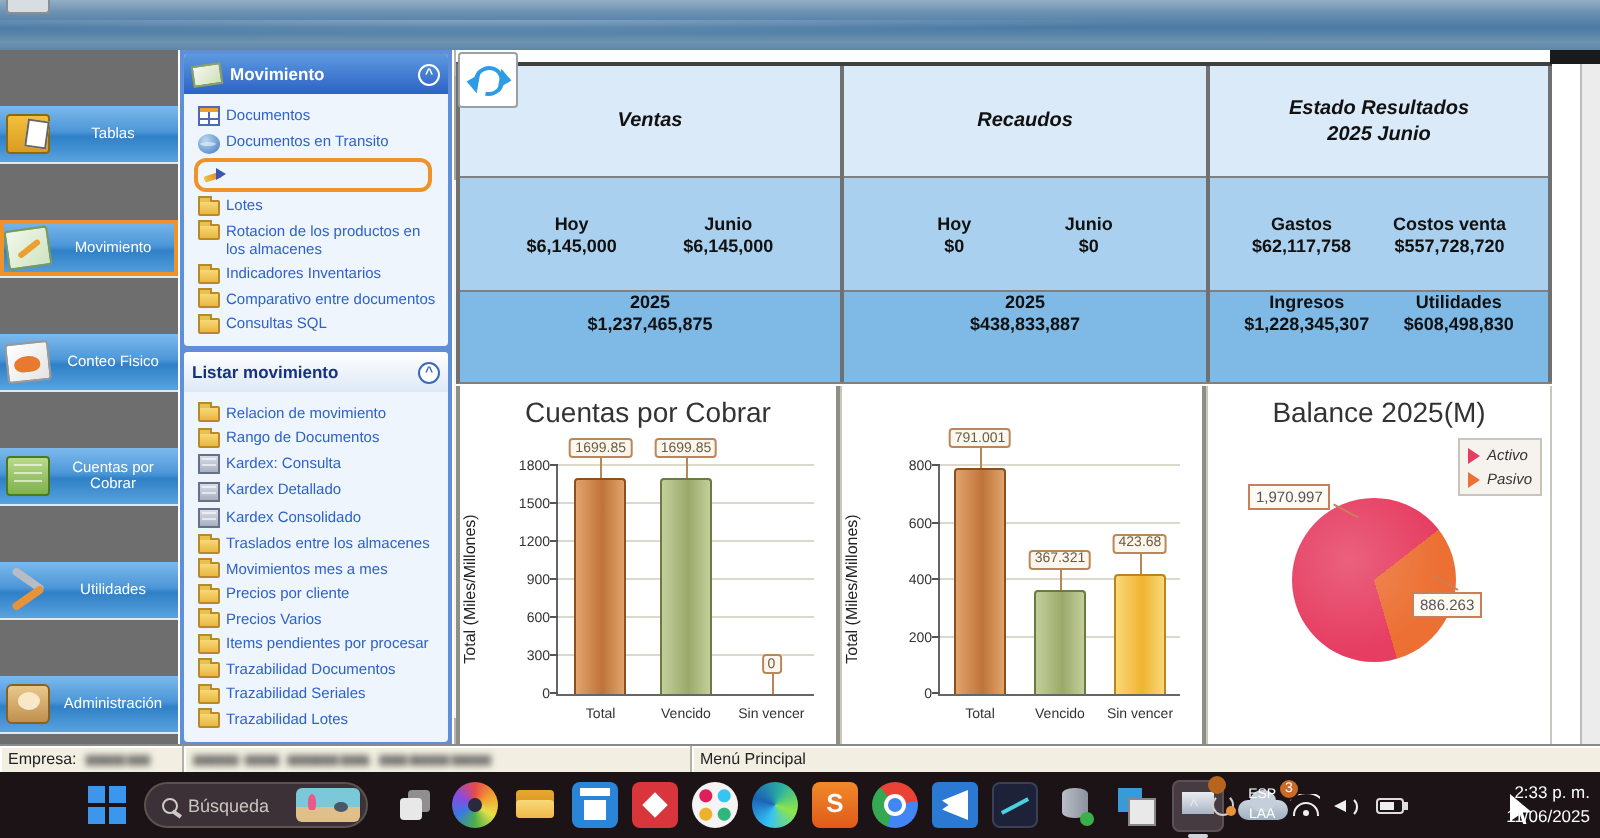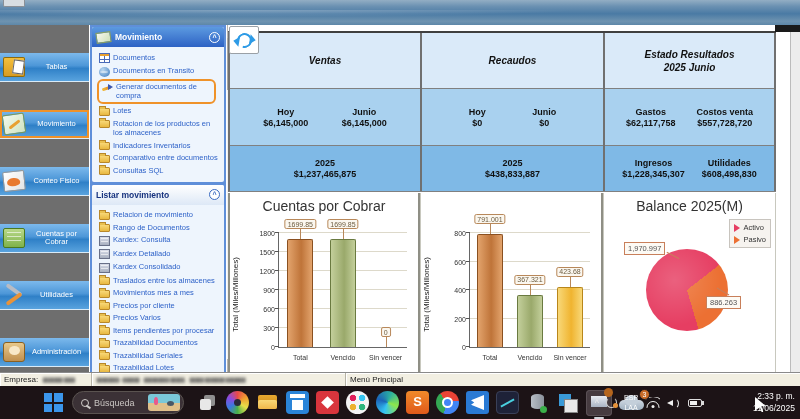--- a/index.html
+++ b/index.html
@@ -79,21 +79,21 @@
   .main{position:absolute;left:228px;top:25px;width:548px;height:347px;background:#fff;}
   .dark-strip{position:absolute;left:775px;top:25px;width:25px;height:7px;background:#1a1a1a;}
   .rightcol{position:absolute;left:790px;top:32px;width:10px;height:340px;background:#ececec;border-left:1px solid #bbb;}
 
   .cards{position:absolute;left:0;top:6px;right:0;display:flex;border-top:2px solid #404040;border-left:2px solid #707070;border-bottom:1px solid #808080;}
   .card{border-right:2px solid #707070;display:flex;flex-direction:column;}
   .card.c0{width:192px;} .card.c1{width:183px;} .card.c2{flex:1;}
   .card-head{height:56px;background:#daeaf9;border-bottom:1px solid #808080;display:flex;flex-direction:column;align-items:center;justify-content:center;}
   .card-title{font-size:10px;font-weight:bold;font-style:italic;color:#111;text-align:center;line-height:1.3;}
   .card-mid{height:57px;background:#a9d1ef;border-bottom:1px solid #808080;display:flex;align-items:center;justify-content:space-evenly;}
-  .card-bot{height:45px;background:#7fb9e6;display:flex;align-items:center;justify-content:space-evenly;}
+  .card-bot{height:45px;background:#7fb9e6;display:flex;justify-content:space-evenly;}
   .kv{text-align:center;}
   .kv .k{font-size:9px;font-weight:bold;color:#111;}
   .kv .v{font-size:9px;font-weight:bold;color:#111;margin-top:1px;}
 
   .refresh-btn{position:absolute;left:1px;top:1px;width:30px;height:28px;background:#fff;border:1px solid #9aa0a6;border-radius:2px;display:flex;align-items:center;justify-content:center;cursor:pointer;z-index:5;}
   .refresh-glyph{width:15px;height:15px;border:2.5px solid #2e9be6;border-radius:50%;border-left-color:transparent;transform:rotate(-30deg);position:relative;}
   .refresh-glyph::before{content:"";position:absolute;left:-5px;top:-3px;border-top:5px solid transparent;border-bottom:5px solid transparent;border-right:6px solid #2e9be6;transform:rotate(40deg);}
   .refresh-glyph::after{content:"";position:absolute;right:-5px;bottom:-3px;border-top:5px solid transparent;border-bottom:5px solid transparent;border-left:6px solid #2e9be6;transform:rotate(40deg);}
 
   
@@ -107,21 +107,21 @@
   .tickdash{position:absolute;left:-4px;width:4px;border-top:1px solid #555;}
   .slot{position:absolute;bottom:0;height:100%;}
   .bar{position:absolute;bottom:0;left:50%;width:26px;margin-left:-13px;border:1px solid;border-bottom:none;border-radius:2px 2px 0 0;}
   .stem{position:absolute;left:50%;width:0;border-left:1px solid #b8885a;height:10px;}
   .vlab{position:absolute;left:50%;transform:translateX(-50%);background:#fbf7ef;border:1px solid #b8885a;border-radius:2px;padding:0.5px 2px;font-size:7px;color:#6b5b3f;white-space:nowrap;}
   .cat{position:absolute;bottom:-14px;left:0;width:100%;text-align:center;font-size:7px;color:#333;}
   .ylab{position:absolute;left:-44px;top:50%;transform:rotate(-90deg) translateX(0);transform-origin:center;font-size:8px;color:#222;white-space:nowrap;width:0;display:flex;justify-content:center;}
 
   
   .legend{position:absolute;right:4px;top:26px;background:#f6f3ef;border:1px solid #c8c4be;padding:3px 4px;display:flex;flex-direction:column;gap:3px;}
-  .leg-entry{display:flex;align-items:center;gap:3px;font-size:7.5px;color:#333;}
+  .leg-entry{display:flex;align-items:center;gap:3px;font-size:7.5px;color:#333;font-style:italic;}
   .leg-mark{width:0;height:0;border-top:4px solid transparent;border-bottom:4px solid transparent;border-left:6px solid #e63e62;}
   .pie{position:absolute;left:42px;top:56px;width:82px;height:82px;border-radius:50%;}
   .pie::before{content:"";position:absolute;inset:0;border-radius:50%;background:radial-gradient(circle at 35% 38%,rgba(255,255,255,.18),transparent 62%);}
   .pie-lab{position:absolute;font-size:7.5px;color:#555;background:#fdfaf4;border:1px solid #c87f5a;padding:1px 3px;white-space:nowrap;}
   .pie-lab-0{left:20px;top:49px;}
   .pie-lab-1{left:102px;top:103px;}
   .leader{position:absolute;border-top:1px solid #c87f5a;}
   .leader-0{left:62px;top:62px;width:14px;transform:rotate(28deg);}
   .leader-1{left:112px;top:98px;width:14px;transform:rotate(30deg);}
 
@@ -264,21 +264,20 @@
           <div class="menu-item">
             <span class="micon mi-table"></span>
             <span class="mtext">Documentos</span>
           </div>
           <div class="menu-item">
             <span class="micon mi-globe"></span>
             <span class="mtext">Documentos en Transito</span>
           </div>
           <div class="menu-item hl">
             <span class="micon mi-pencil"></span>
-            <span class="mtext">Generar documentos de compra</span>
           </div>
           <div class="menu-item">
             <span class="micon mi-folder"></span>
             <span class="mtext">Lotes</span>
           </div>
           <div class="menu-item">
             <span class="micon mi-folder"></span>
             <span class="mtext">Rotacion de los productos en los almacenes</span>
           </div>
           <div class="menu-item">

